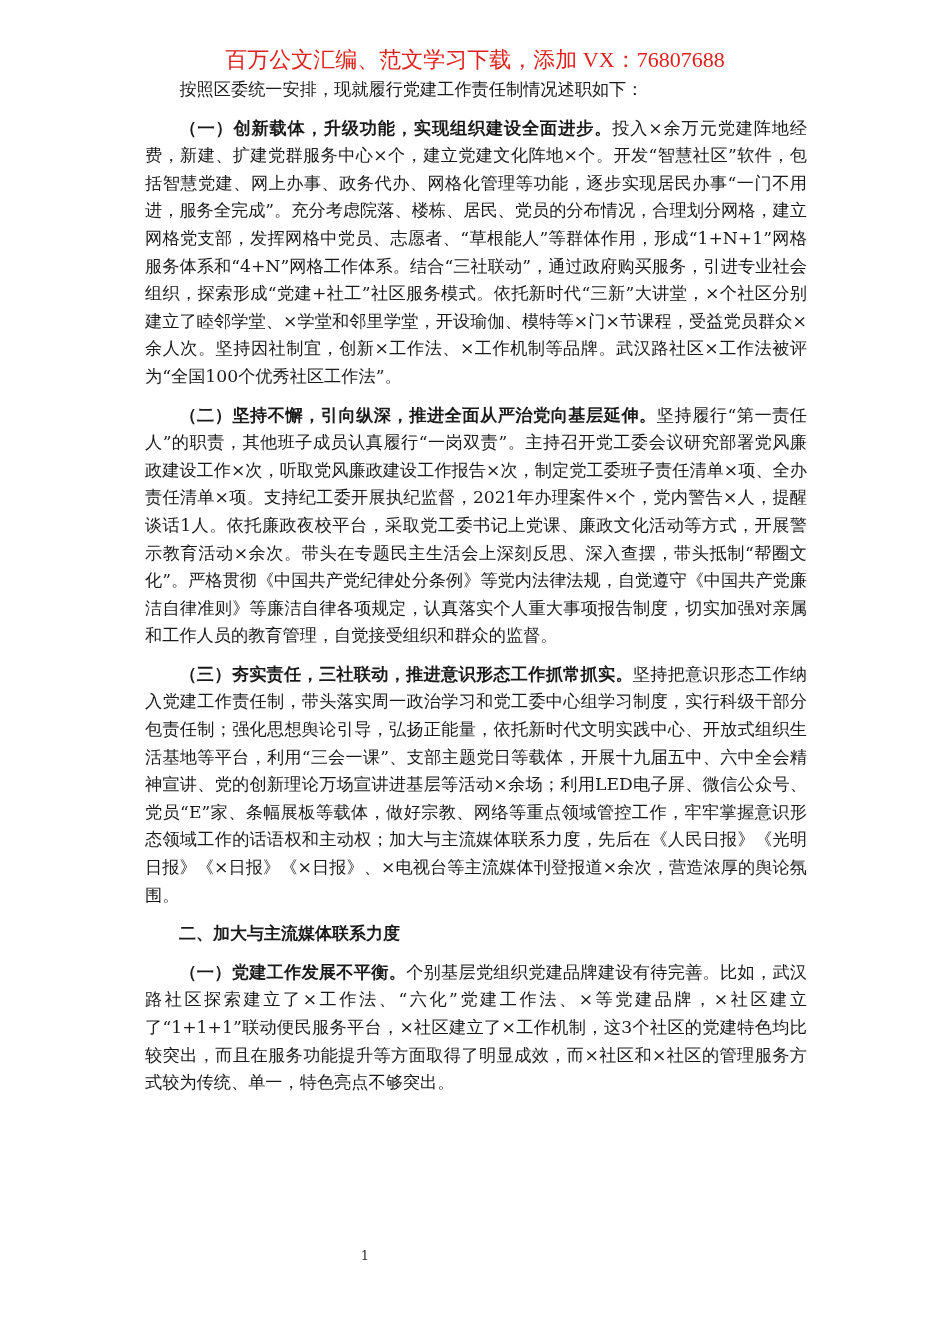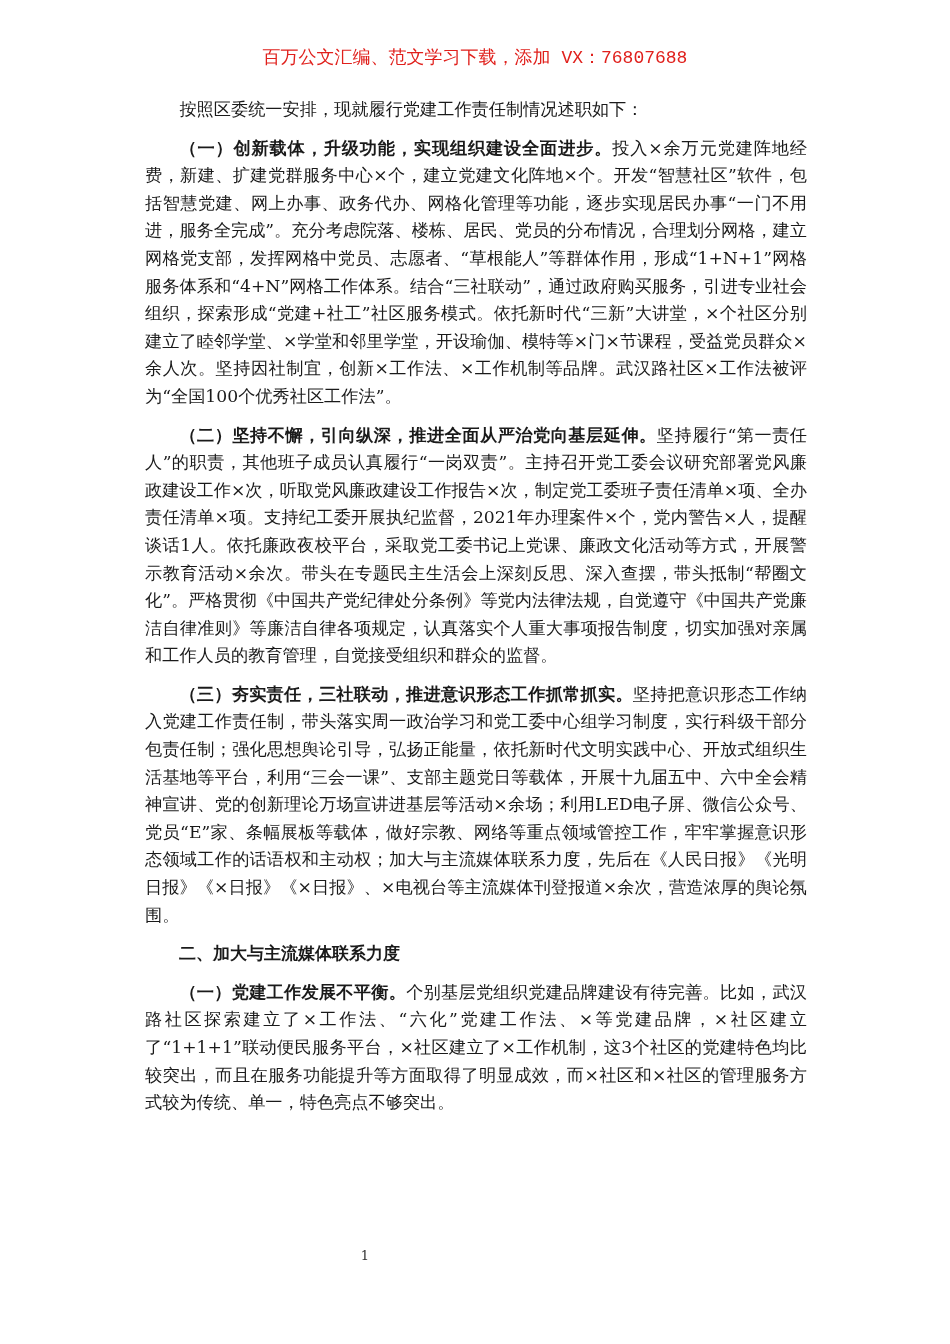--- a/index.html
+++ b/index.html
@@ -1,22 +1,22 @@
 <!DOCTYPE html>
 <html><head>
 <meta charset="utf-8">
 <style>
   html, body { margin: 0; padding: 0; background: #ffffff; }
   body { width: 950px; height: 1344px; position: relative; overflow: hidden;
          font-family: "DejaVu Serif", "Liberation Serif", serif; color: #1a1a1a; }
   .page { position: absolute; left: 0; top: 0; width: 950px; height: 1344px; }
   .banner { position: absolute; left: 0; top: 45px; width: 950px; text-align: center;
-            font-family: Liberation Mono, monospace; font-size: 18px;
+            font-family: Liberation Serif, serif; font-size: 22px;
             color: #e0201c; letter-spacing: 0px; }
-  .body { position: absolute; left: 145px; top: 96px; width: 662px; }
+  .body { position: absolute; left: 145px; top: 76px; width: 662px; }
   p { margin: 0; font-size: 17.2px; line-height: 27.6px; text-align: justify;
       text-justify: inter-ideograph; }
   .indent { text-indent: 2em; }
   .intro { margin-bottom: 11px; }
   .h1 { font-family: "DejaVu Sans", "Liberation Sans", sans-serif; font-weight: bold;
         font-size: 17px; line-height: 27.6px; text-indent: 2em; margin-bottom: 11px; }
   .para { margin-bottom: 11px; }
   .lead { font-family: Liberation Sans, sans-serif; font-weight: bold; }
   .pagenum { position: absolute; left: 0; width: 730px; top: 1248px; text-align: center;
              font-size: 13px; color: #333; }

